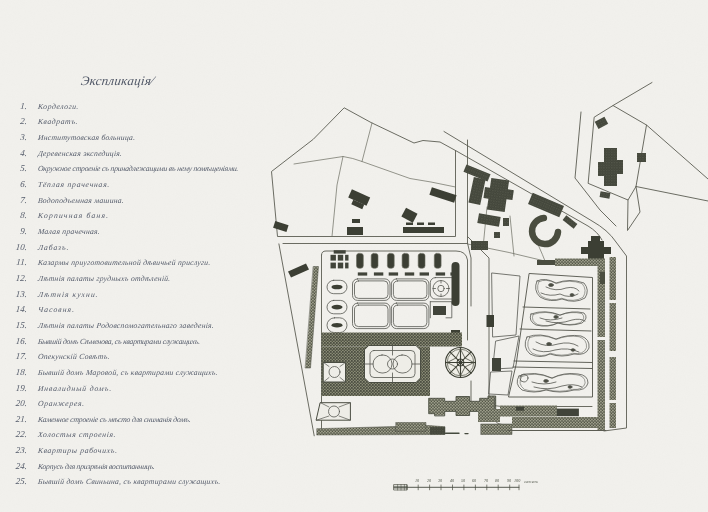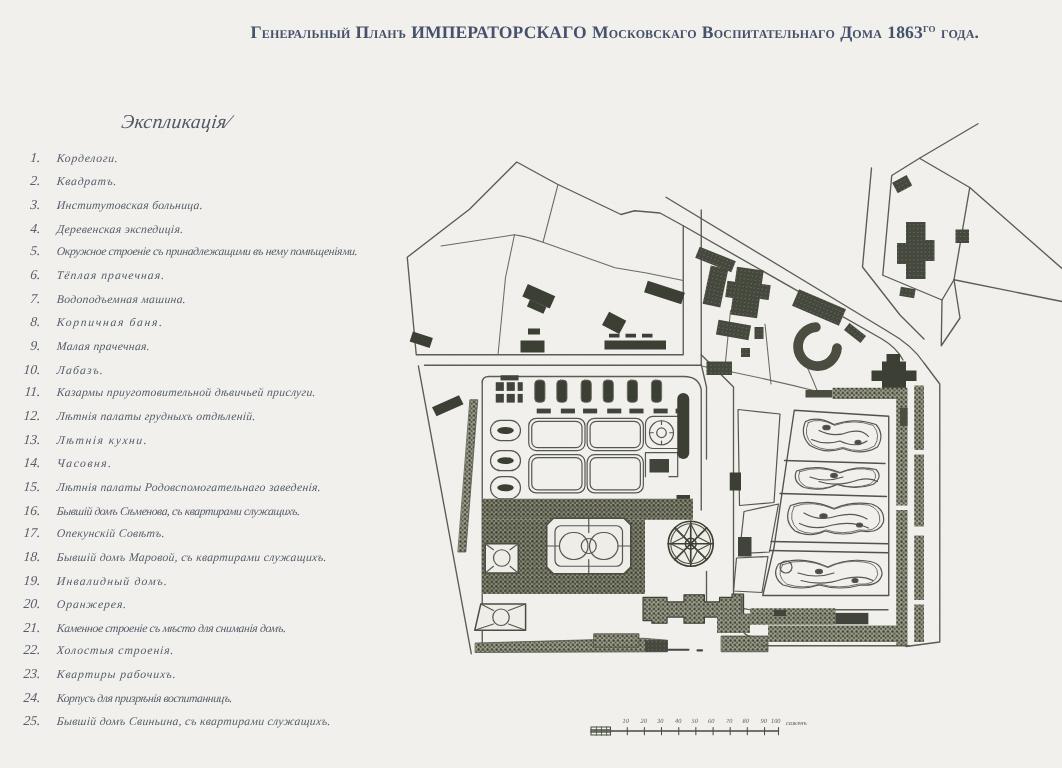--- a/index.html
+++ b/index.html
@@ -11,21 +11,20 @@
   #expl{position:absolute;left:81px;top:73px;font-style:italic;font-size:13px;color:#4e5565;letter-spacing:0.3px;transform:skewX(-7deg);transform-origin:left center;}
   .li{position:absolute;left:8px;white-space:nowrap;font-style:italic;color:#555c6b;line-height:13px;transform:skewX(-5deg);transform-origin:left center;}
   .no{display:inline-block;width:19px;text-align:right;font-size:9px;}
   .tx{font-size:7.8px;margin-left:11px;letter-spacing:0.2px;}
   svg{position:absolute;left:0;top:0;}
 </style>
 </head>
 <body>
 <div id="page">
 
-<div id="title">Генеральный Планъ ИМПЕРАТОРСКАГО Московскаго Воспитательнаго Дома 1863<span style="font-size:8px;vertical-align:4px;">го</span> года.</div>
 
 <div id="expl">Экспликація⁄</div>
 
 <div id="legend">
 
 <div class="li" style="top:96.80px"><span class="no">1.</span><span class="tx" style="letter-spacing:0.5px">Корделоги.</span></div>
 
 <div class="li" style="top:112.45px"><span class="no">2.</span><span class="tx" style="letter-spacing:0.5px">Квадратъ.</span></div>
 
 <div class="li" style="top:128.10px"><span class="no">3.</span><span class="tx" style="">Институтовская больница.</span></div>

